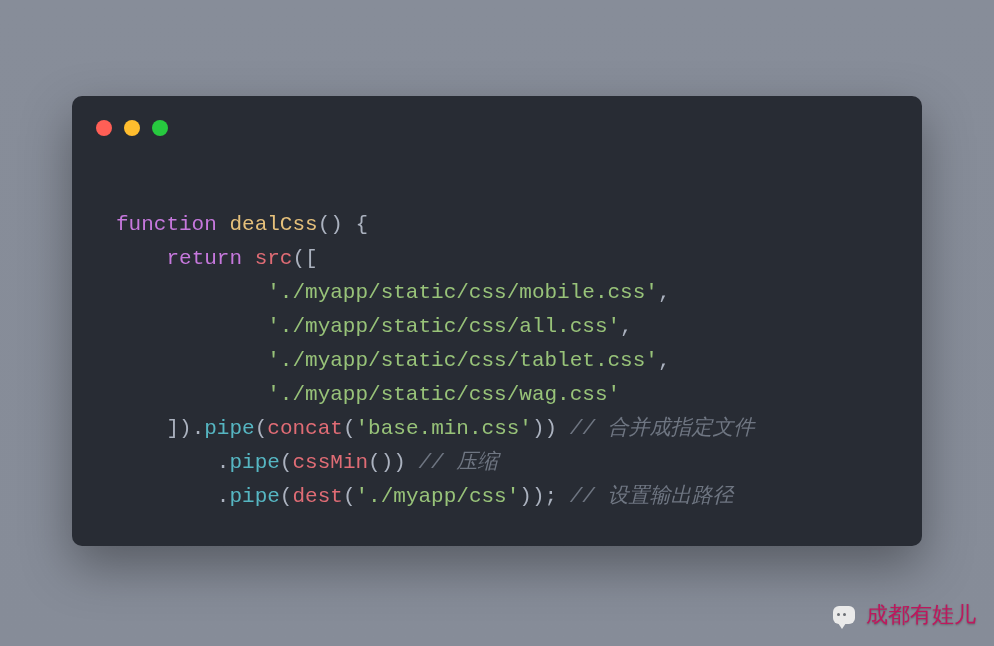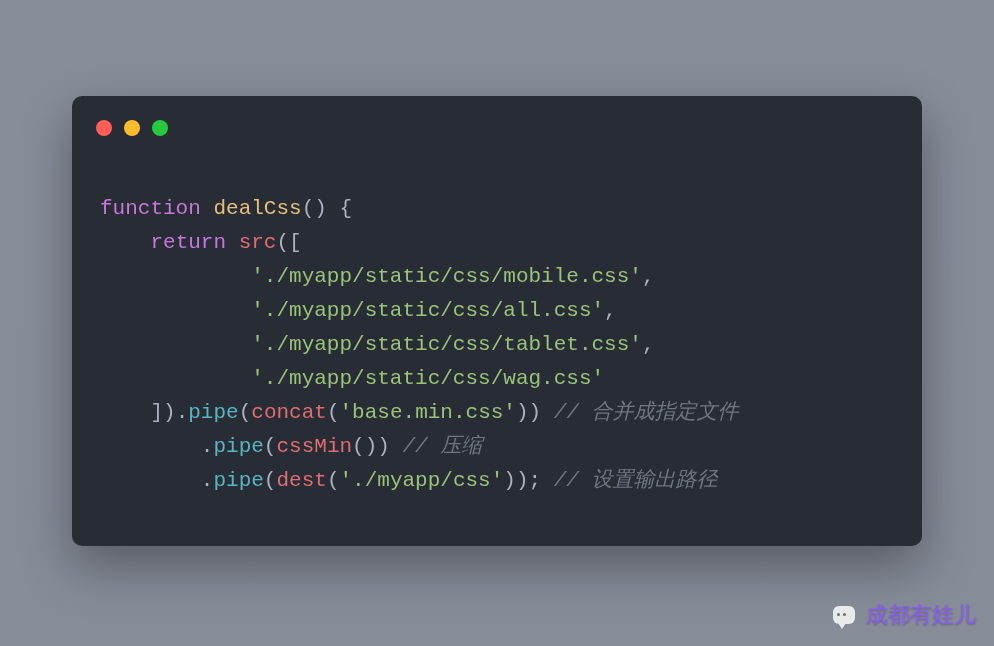--- a/index.html
+++ b/index.html
@@ -31,21 +31,21 @@
   }
   .dot {
     width: 16px;
     height: 16px;
     border-radius: 50%;
   }
   .dot.red { background: #ff5f56; }
   .dot.yellow { background: #ffbd2e; }
   .dot.green { background: #27c93f; }
   pre.code {
-    margin: 0;
+    margin: 16px;
     position: absolute;
     top: 96px;
     left: 28px;
     right: 28px;
     font-family: Consolas, Monaco, "Courier New", monospace;
     font-size: 21px;
     line-height: 1.62;
     white-space: pre;
     color: #abb2bf;
   }
@@ -56,21 +56,21 @@
   .call-red { color: #e06c75; }  
   .str { color: #98c379; }       
   .comment { color: #6f7682; font-style: italic; }
   .watermark {
     position: absolute;
     right: 18px;
     bottom: 16px;
     display: flex;
     align-items: center;
     gap: 8px;
-    color: #8b5cf6;
+    color: #be185d;
     font-family: "PingFang SC", "Microsoft YaHei", sans-serif;
     font-size: 22px;
     font-weight: 500;
     text-shadow: 0 1px 2px rgba(0,0,0,0.3);
   }
   .wm-icon {
     width: 28px;
     height: 22px;
     position: relative;
   }

